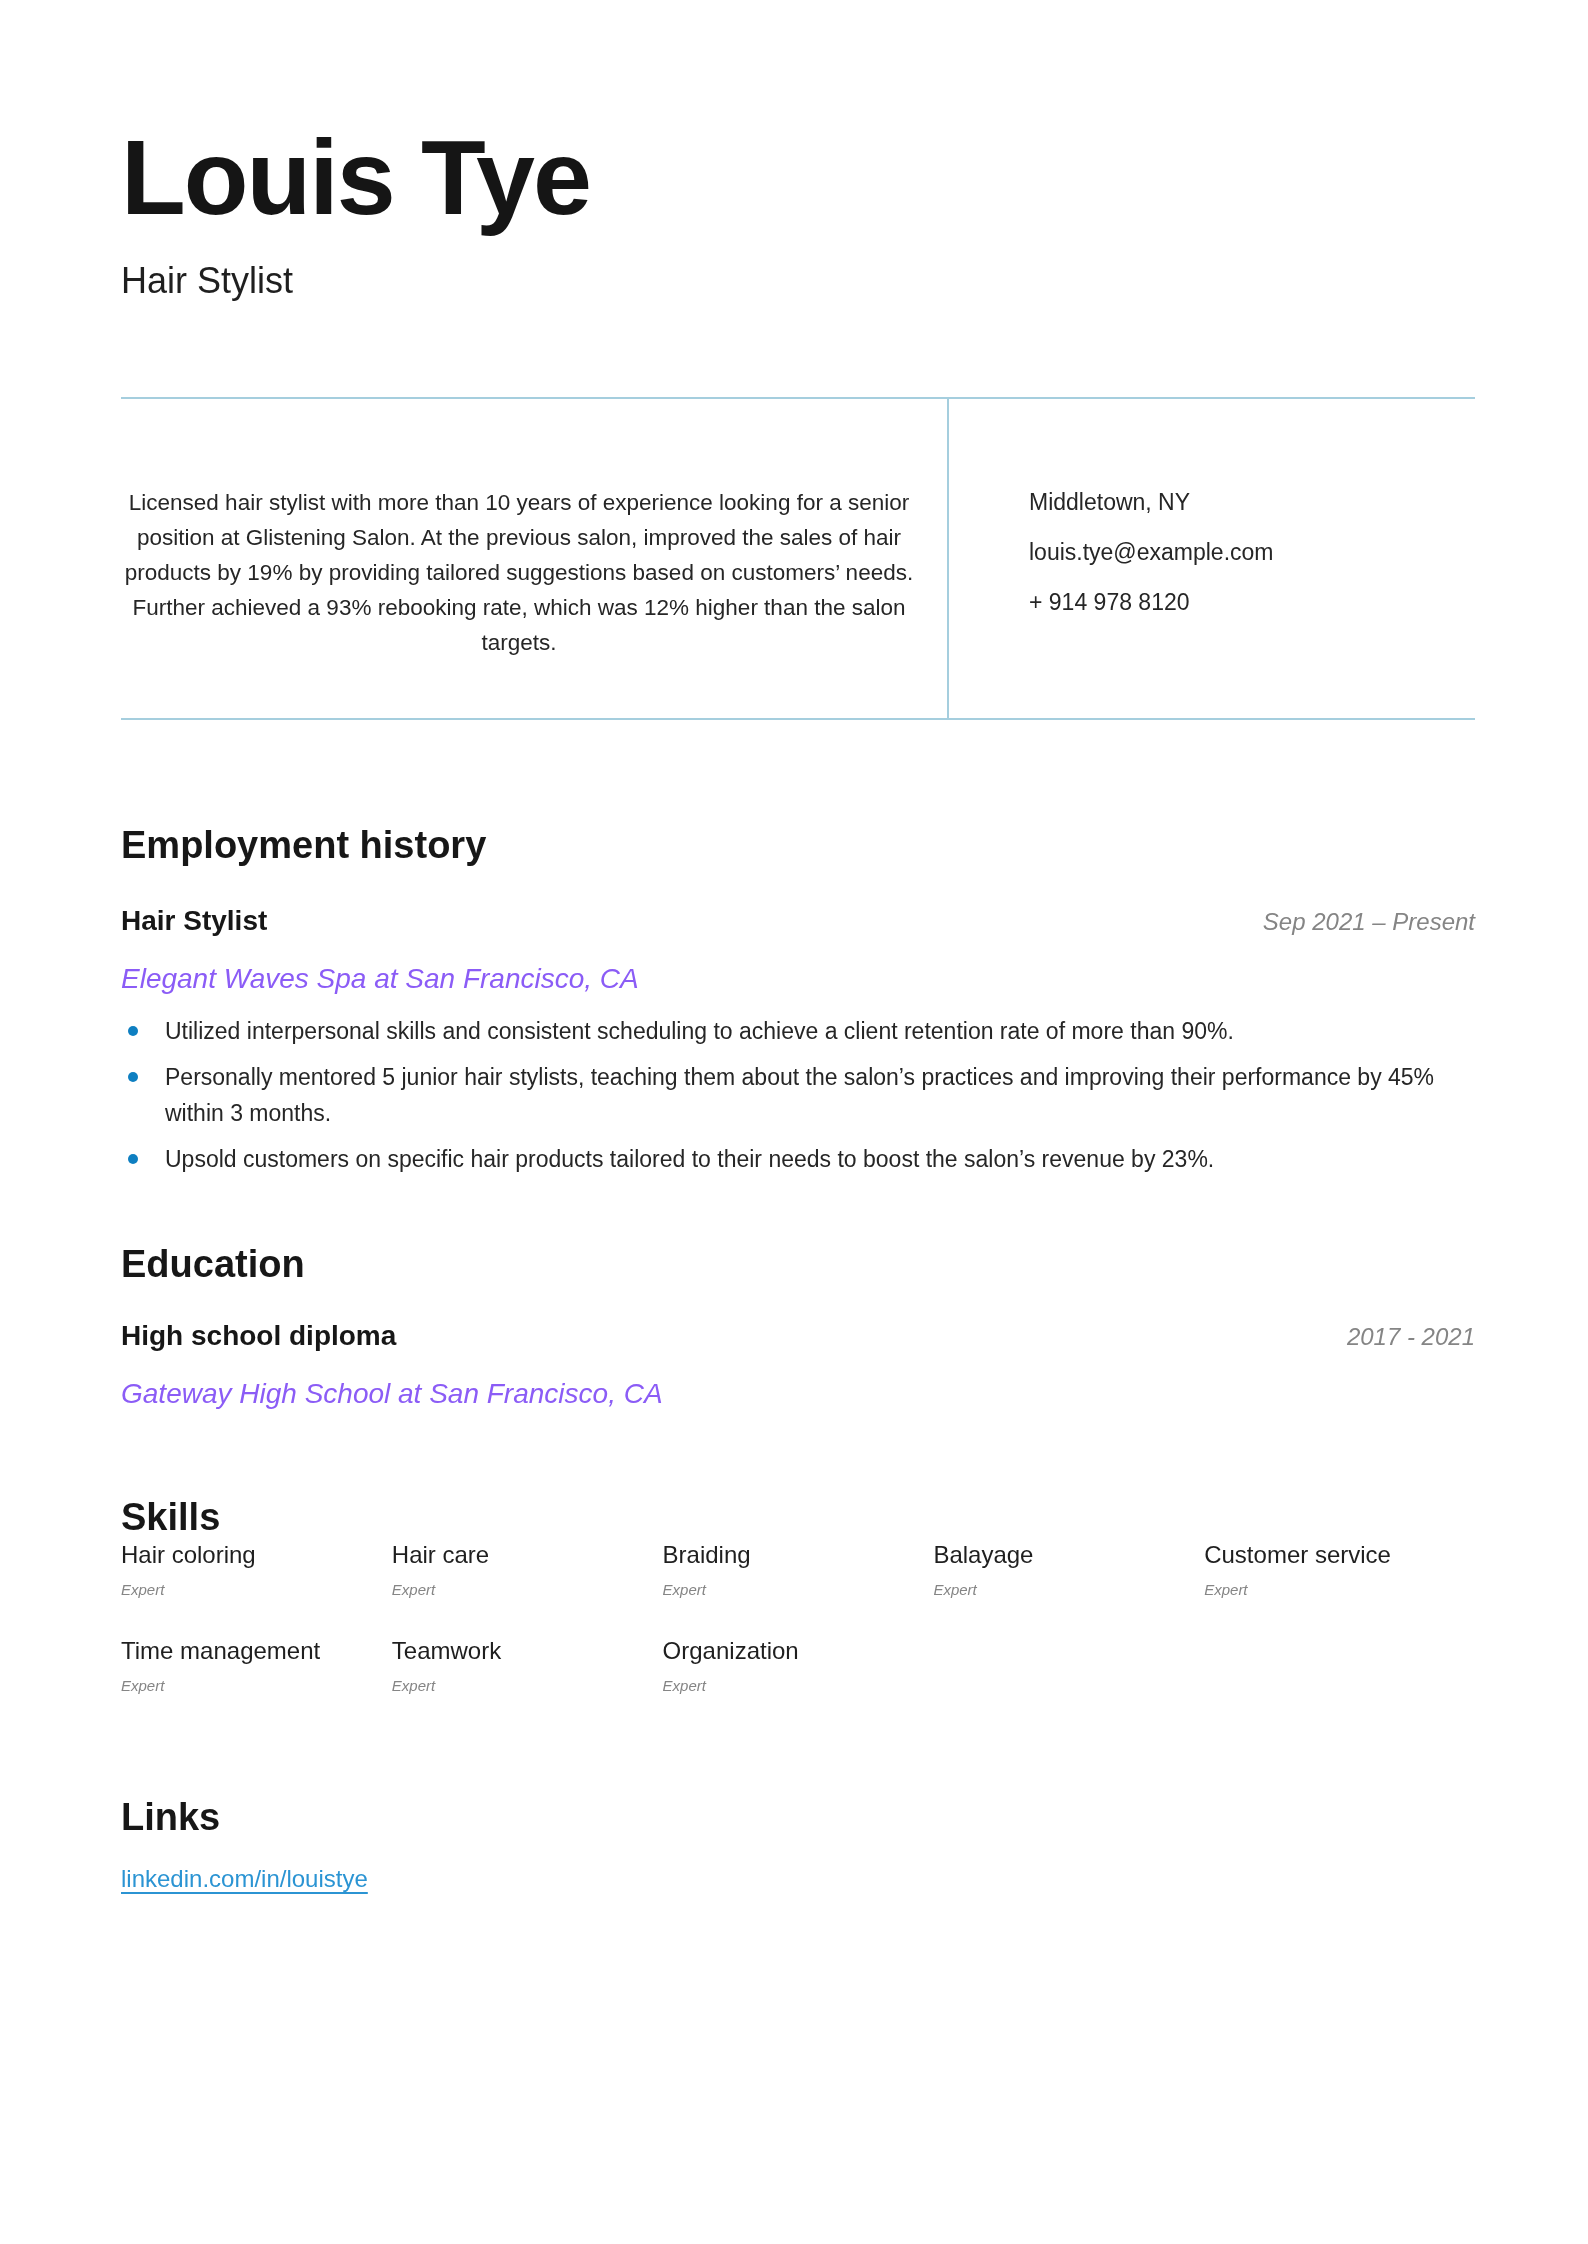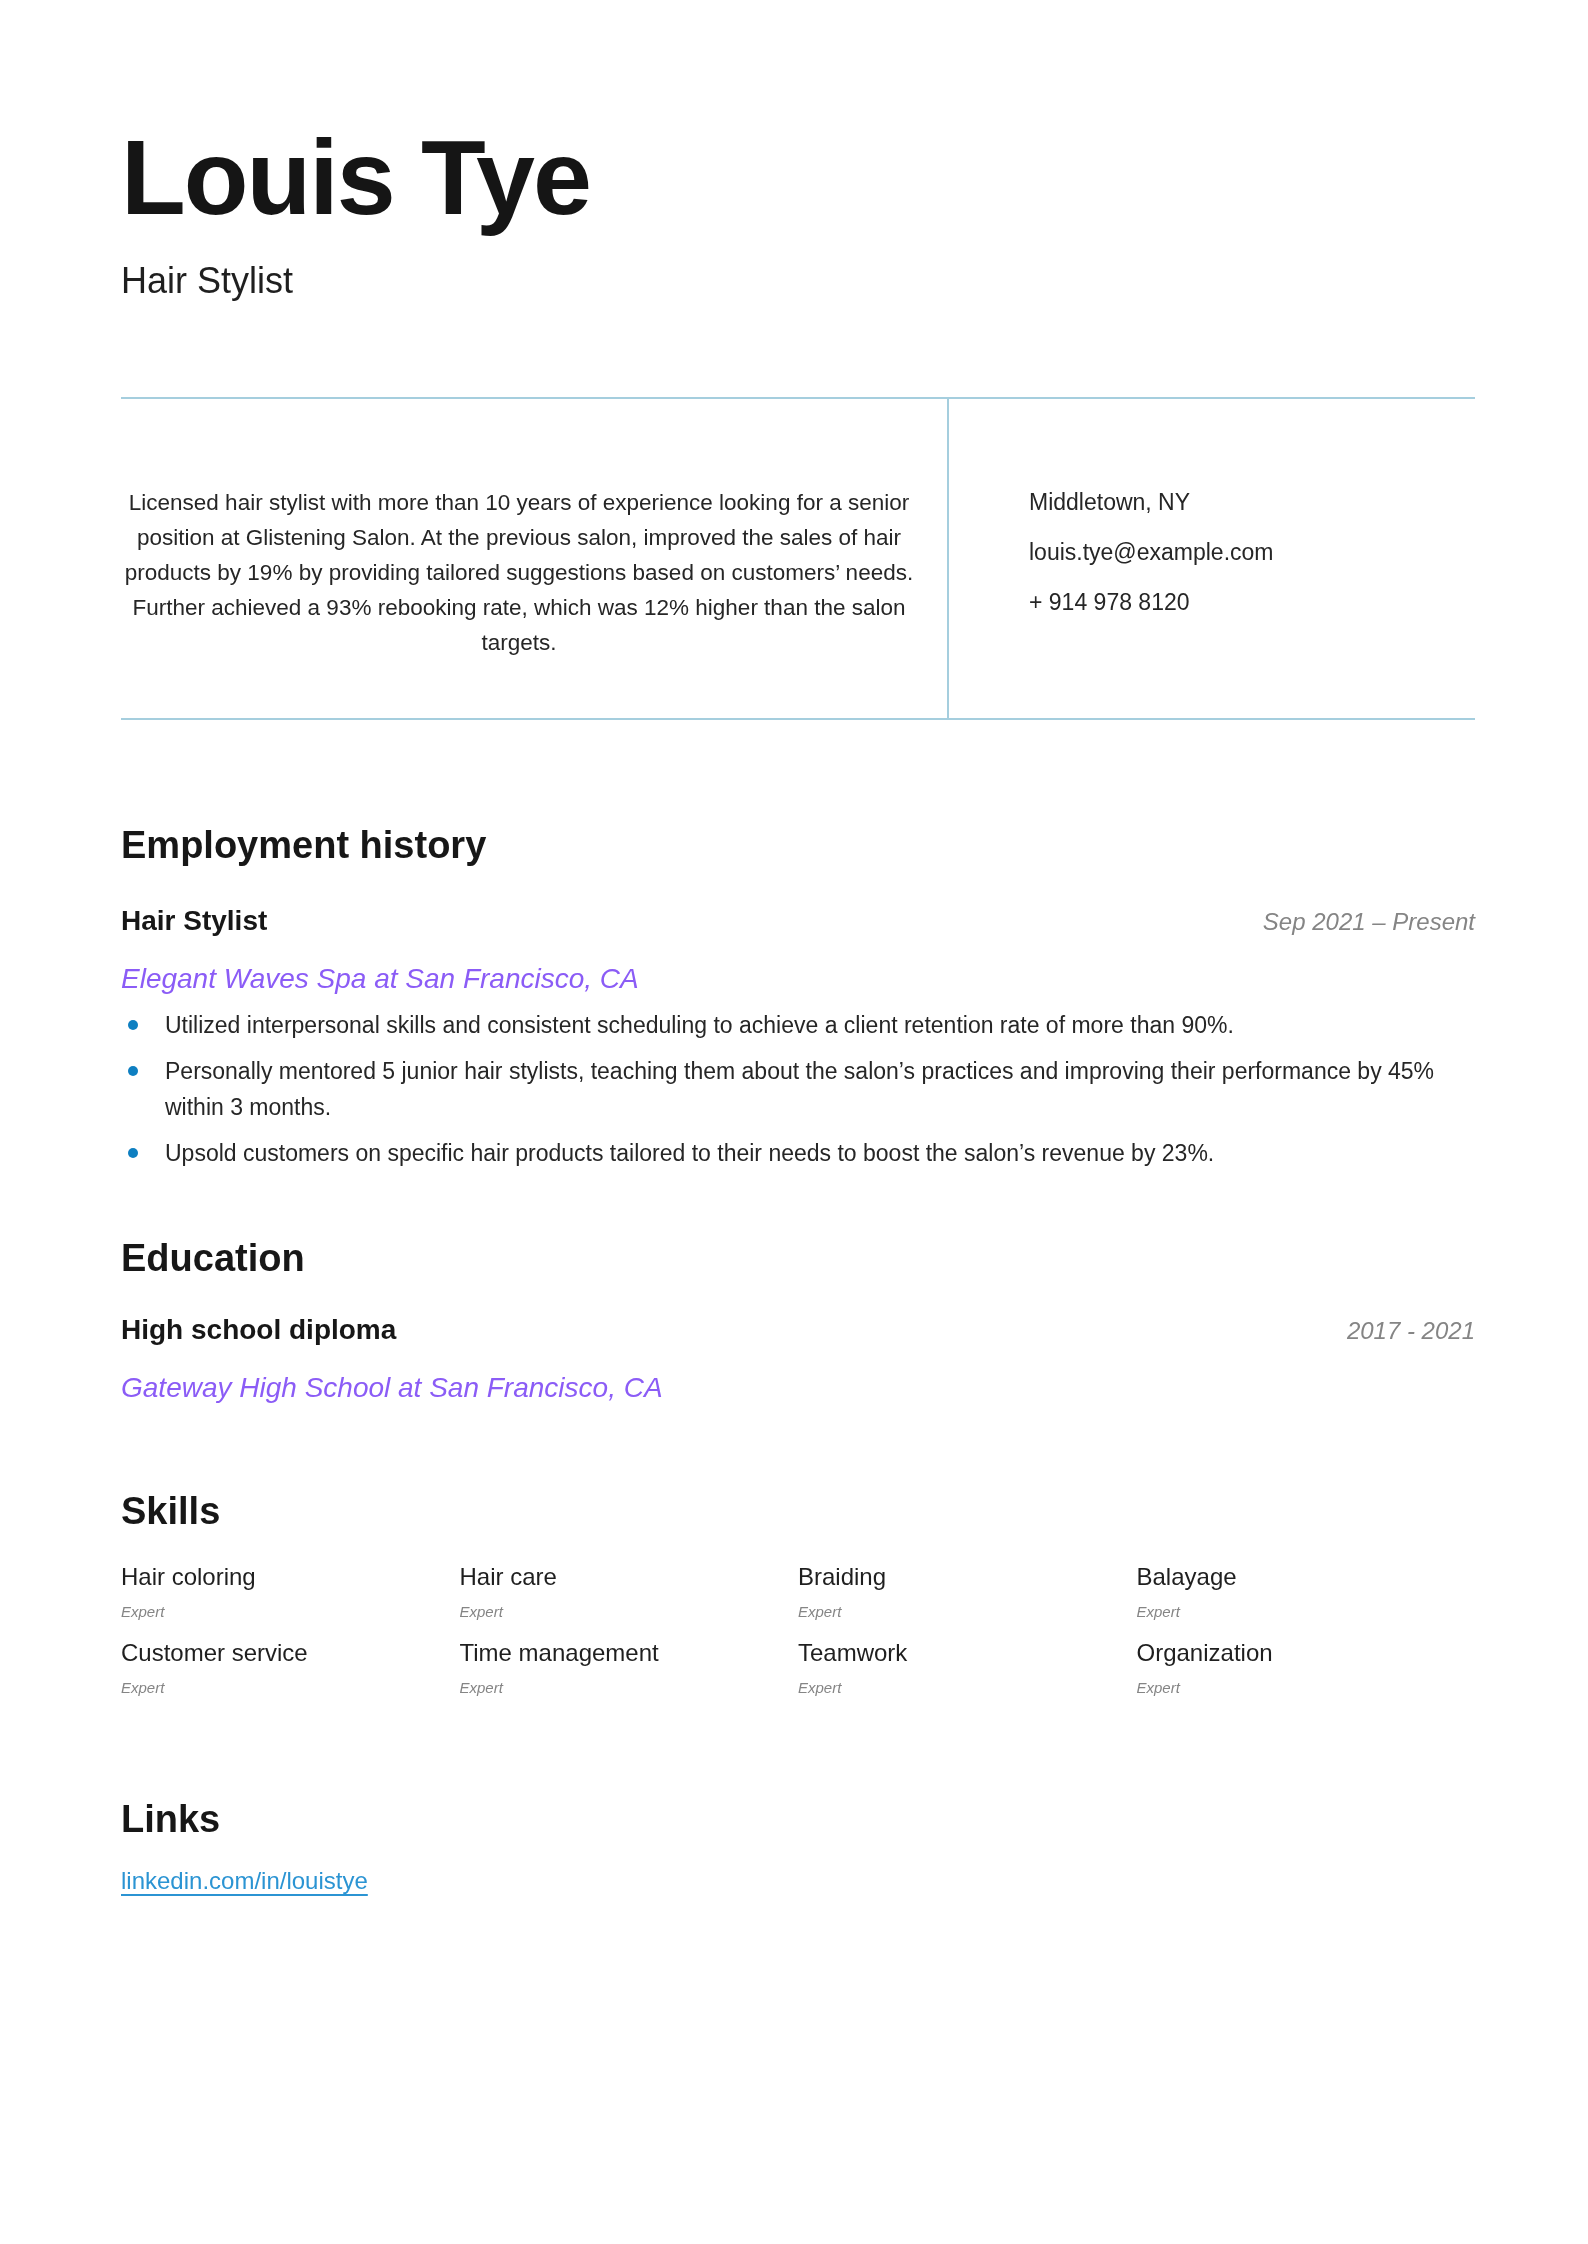--- a/index.html
+++ b/index.html
@@ -103,21 +103,21 @@
   .entry-subtitle {
     font-size: 28px;
     font-style: italic;
     color: #8b5cf6;
     line-height: 32px;
     margin-top: 24px;
   }
   
   ul.bullet-list {
     list-style: none;
-    margin: 12px 0 0 0;
+    margin: 18px 0 0 0;
     padding: 0;
   }
   ul.bullet-list li {
     position: relative;
     padding-left: 44px;
     font-size: 23px;
     line-height: 36px;
     color: #262626;
     margin-bottom: 10px;
   }
@@ -127,23 +127,22 @@
     left: 7px;
     top: 13px;
     width: 10px;
     height: 10px;
     border-radius: 50%;
     background: #0e7fc1;
   }
   
   .skills-grid {
     display: grid;
-    grid-template-columns: repeat(4, 1fr);
-    row-gap: 12px;
-    margin-top: 28px;
+    grid-template-columns: repeat(5, 1fr);
+    row-gap: 32px;
   }
   .skill-name {
     font-size: 24px;
     line-height: 30px;
     color: #1f1f1f;
   }
   .skill-level {
     font-size: 15px;
     font-style: italic;
     line-height: 28px;

